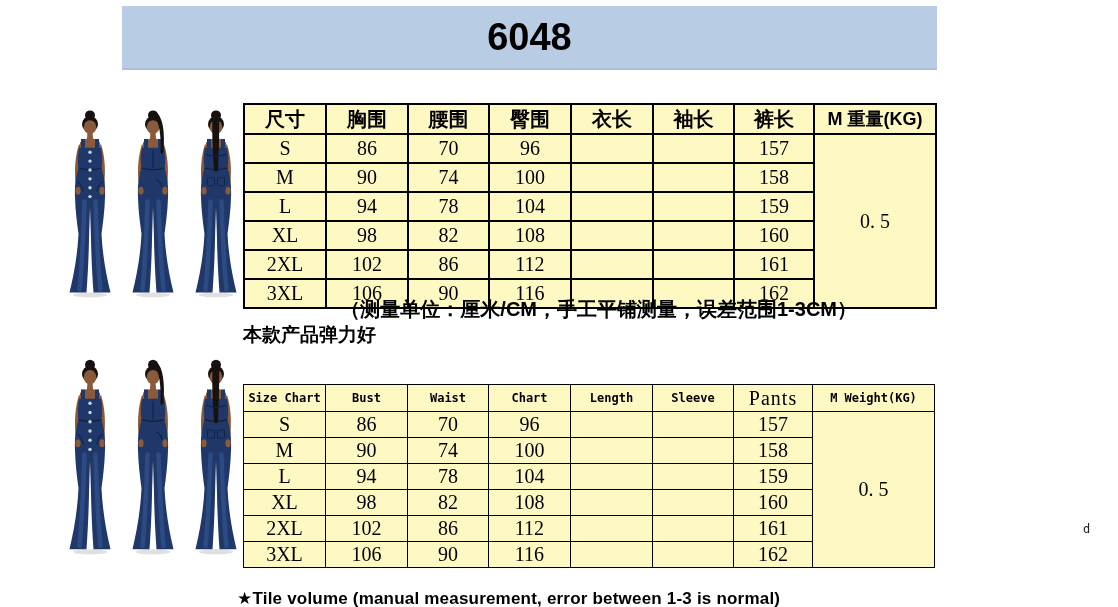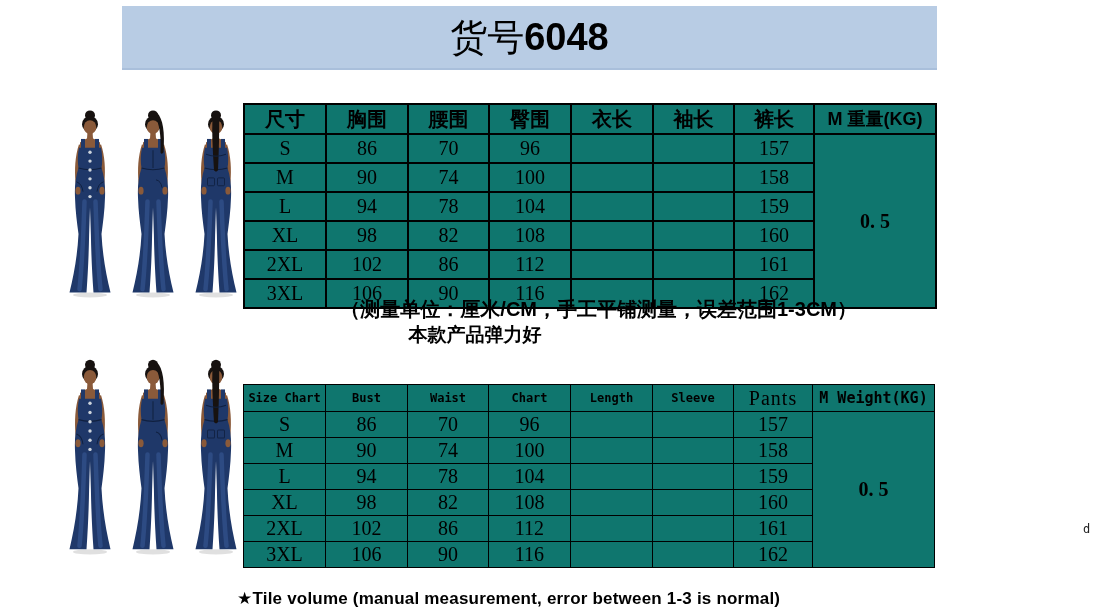--- a/index.html
+++ b/index.html
@@ -7,49 +7,48 @@
        font-family:"Liberation Sans","DejaVu Sans",sans-serif;color:#000;}
   .abs{position:absolute;}
 
   
   .banner{left:122px;top:6px;width:815px;height:62px;background:#b8cce4;
           border-bottom:2px solid #a9bfdb;display:flex;align-items:center;justify-content:center;}
   .banner .prefix{font-family:"Liberation Serif","DejaVu Serif",serif;font-size:37px;line-height:1;}
   .banner .num{font-family:"Liberation Sans","DejaVu Sans",sans-serif;font-weight:700;font-size:38px;line-height:1;text-align:center;}
 
   
-  table{border-collapse:collapse;table-layout:fixed;background:#0f766e;position:absolute;}
+  table{border-collapse:collapse;table-layout:fixed;background:#fef9c3;position:absolute;}
   .tbl-cn{left:243px;top:103px;width:692px;}
   .tbl-cn th,.tbl-cn td{border:2px solid #000;padding:0;text-align:center;vertical-align:middle;overflow:hidden;}
   .tbl-cn th{height:28px;font-weight:700;font-size:20px;font-family:"Liberation Sans","DejaVu Sans",sans-serif;}
   .tbl-cn td{height:27px;font-size:20px;font-family:"Liberation Serif","DejaVu Serif",serif;}
   .tbl-cn th.wkg{font-size:18px;}
 
   .tbl-en{left:243px;top:384px;width:691px;}
   .tbl-en th,.tbl-en td{border:1.5px solid #000;padding:0;text-align:center;vertical-align:middle;overflow:hidden;}
   .tbl-en th{height:26px;font-weight:700;font-size:12px;font-family:"DejaVu Sans Mono","Liberation Mono",monospace;}
   .tbl-en th.pants{font-weight:400;font-size:20px;letter-spacing:1px;font-family:"Liberation Serif","DejaVu Serif",serif;}
-  .tbl-en th.wkg{font-size:15px;}
+  .tbl-en th.wkg{font-size:12px;}
   .tbl-en td{height:25px;font-size:20px;font-family:"Liberation Serif","DejaVu Serif",serif;}
 
-  .weight-val{font-size:21px;font-family:"Liberation Serif","DejaVu Serif",serif;font-weight:bold;}
+  .weight-val{font-size:21px;font-family:"Liberation Serif","DejaVu Serif",serif;}
 
   
   .note1{left:243px;top:296px;width:614px;text-align:right;font-weight:700;font-size:20px;}
-  .note2{left:243px;top:322px;width:464px;text-align:center;font-weight:700;font-size:19px;}
+  .note2{left:243px;top:322px;width:464px;font-weight:700;font-size:19px;}
   .footer-note{left:237px;top:588px;font-weight:700;font-size:17px;letter-spacing:.2px;}
   .stray{left:1083px;top:522px;font-size:12px;font-family:"DejaVu Sans Mono","Liberation Mono",monospace;color:#222;}
 
   svg{display:block;}
 </style>
 </head>
 <body>
 
 <div class="abs banner">
-  <span class="prefix">货号</span>
     <span class="num">6048</span>
 </div>
 
 <svg class="abs" style="left:58px;top:103px" width="187" height="197" viewBox="0 0 187 200" preserveAspectRatio="none">
   <g id="models-all">
     <defs>
       <g id="fig-base">
         <ellipse cx="32" cy="195" rx="17" ry="2.5" fill="#000" opacity="0.12"></ellipse>
         <path d="M21,42 C17,54 16.5,68 17.5,80 C18,86 19.5,90 21.5,90 C23,90 23.5,88 23,85 C22,72 22.5,56 24,44 Z" fill="#8a5a3a"></path>
         <path d="M43,42 C47,54 47.5,68 46.5,80 C46,86 44.5,90 42.5,90 C41,90 40.5,88 41,85 C42,72 41.5,56 40,44 Z" fill="#8a5a3a"></path>

